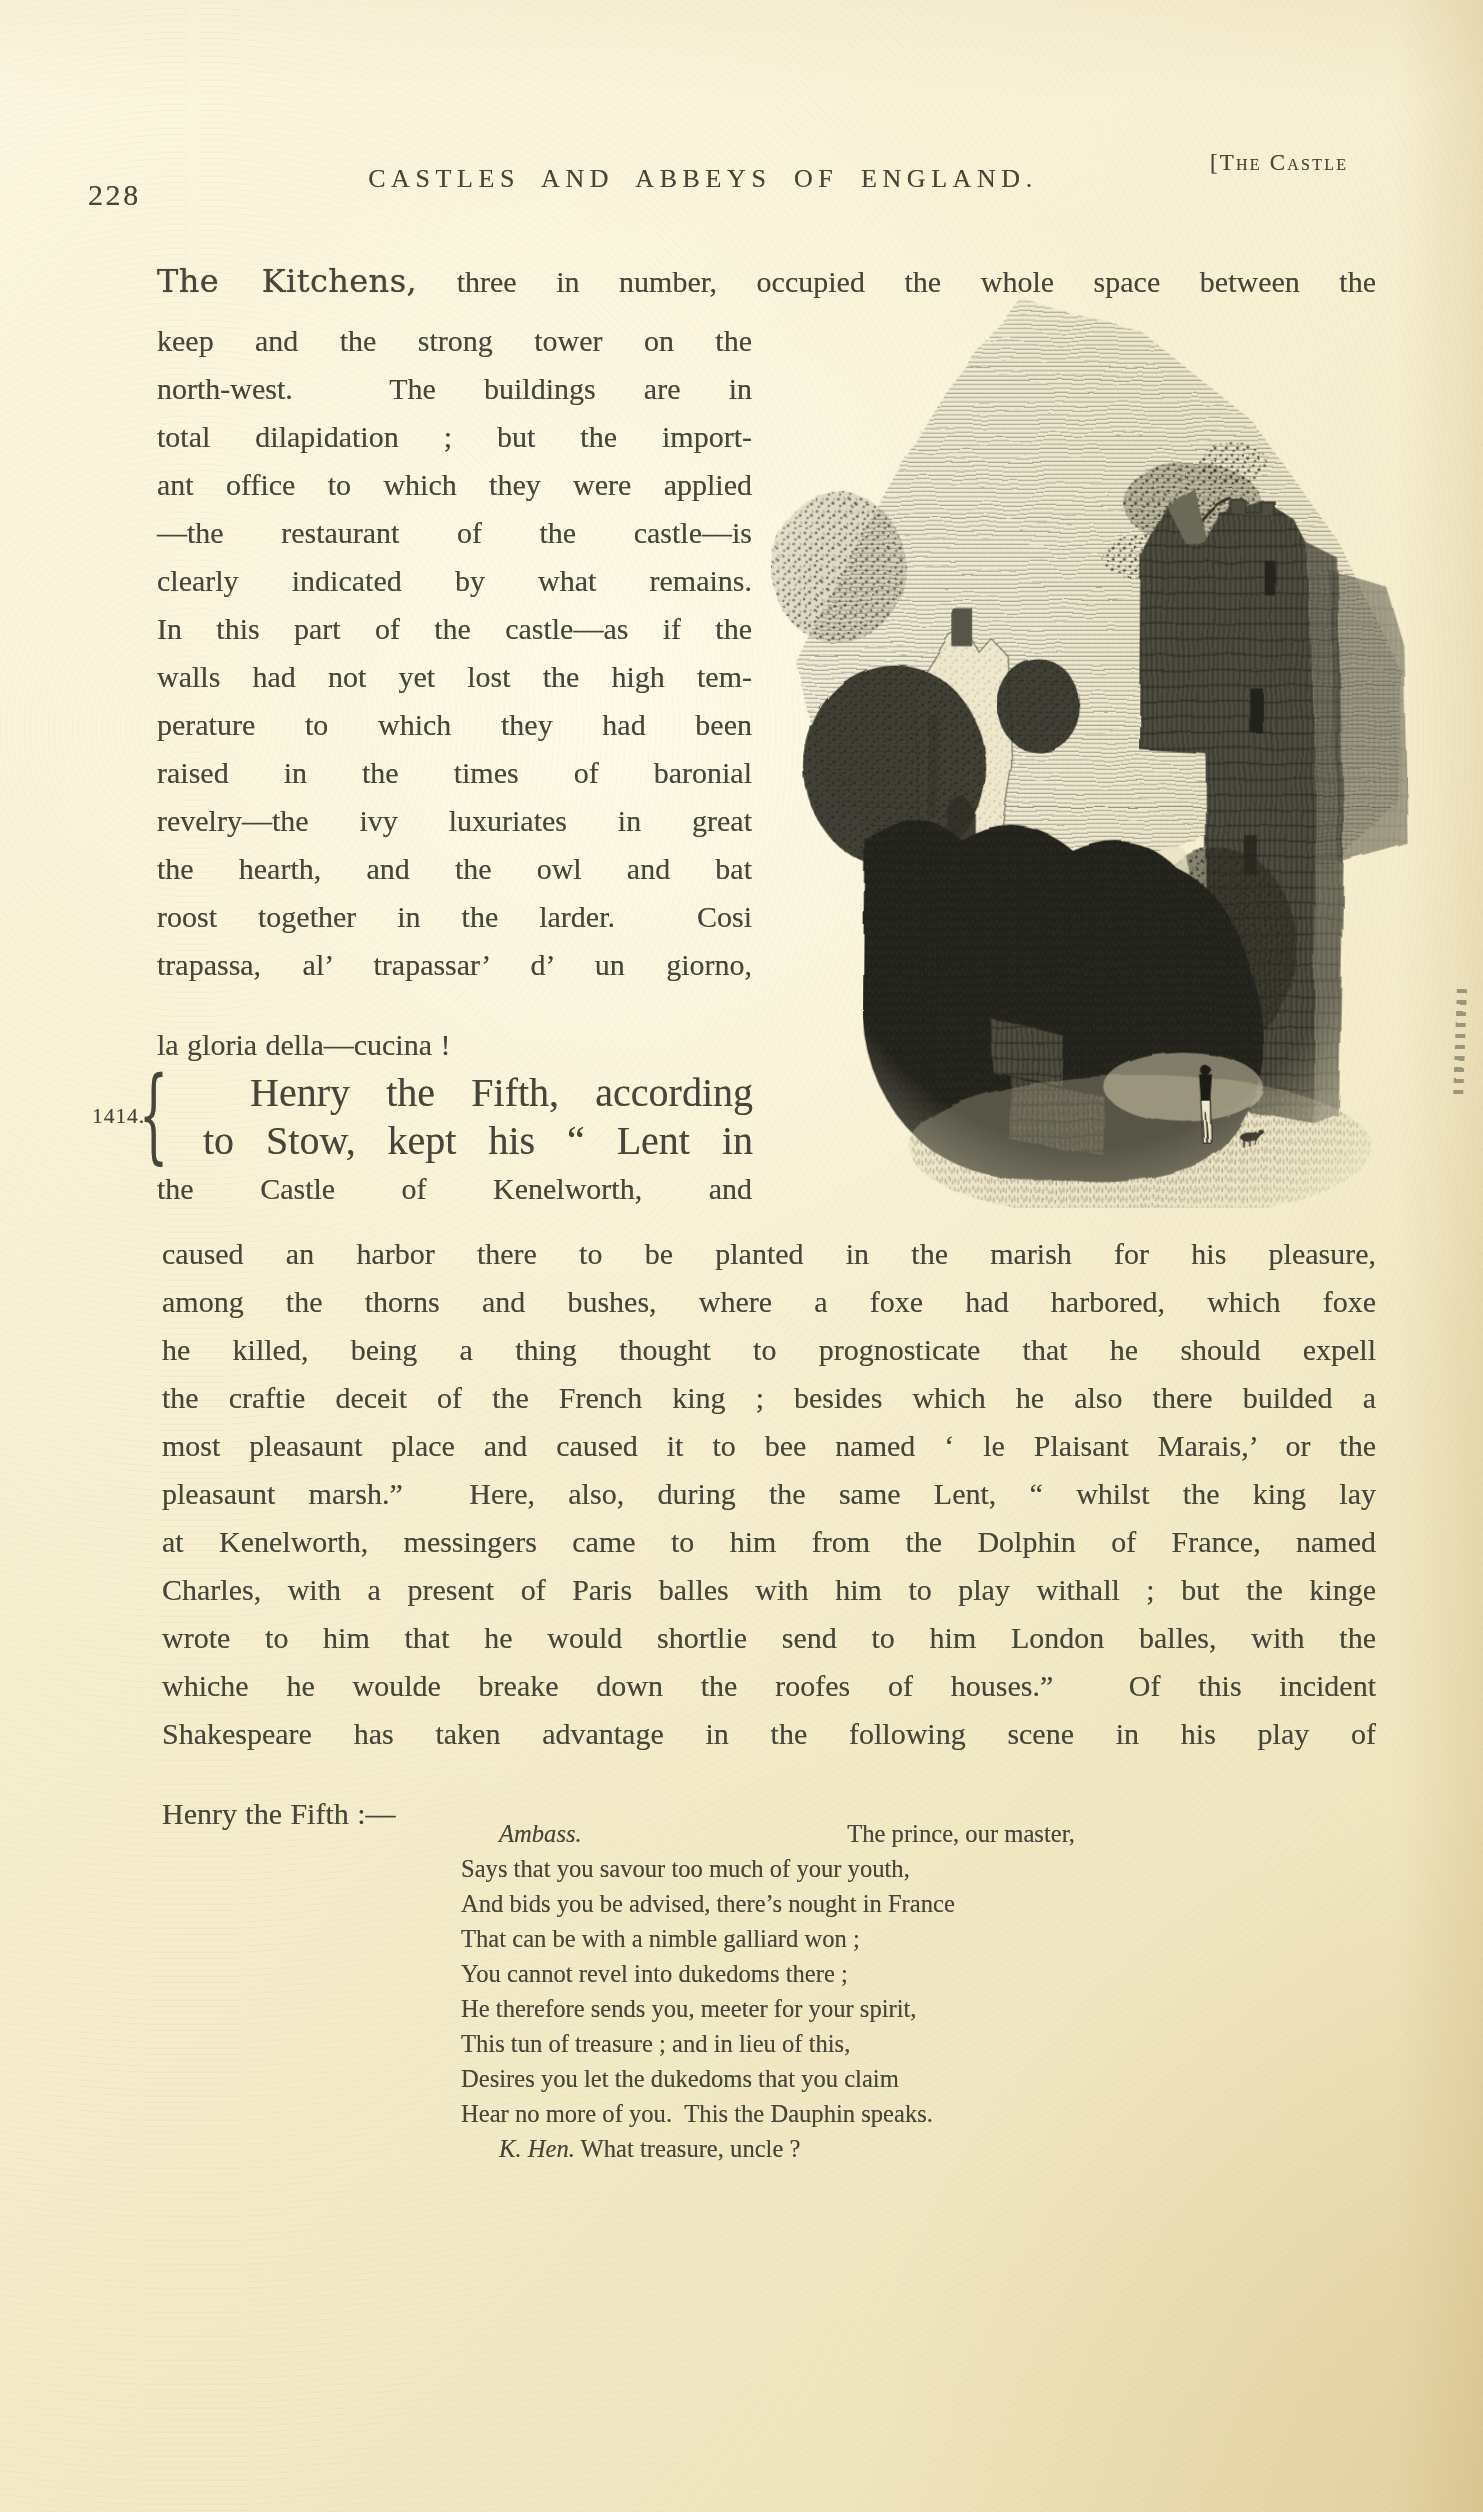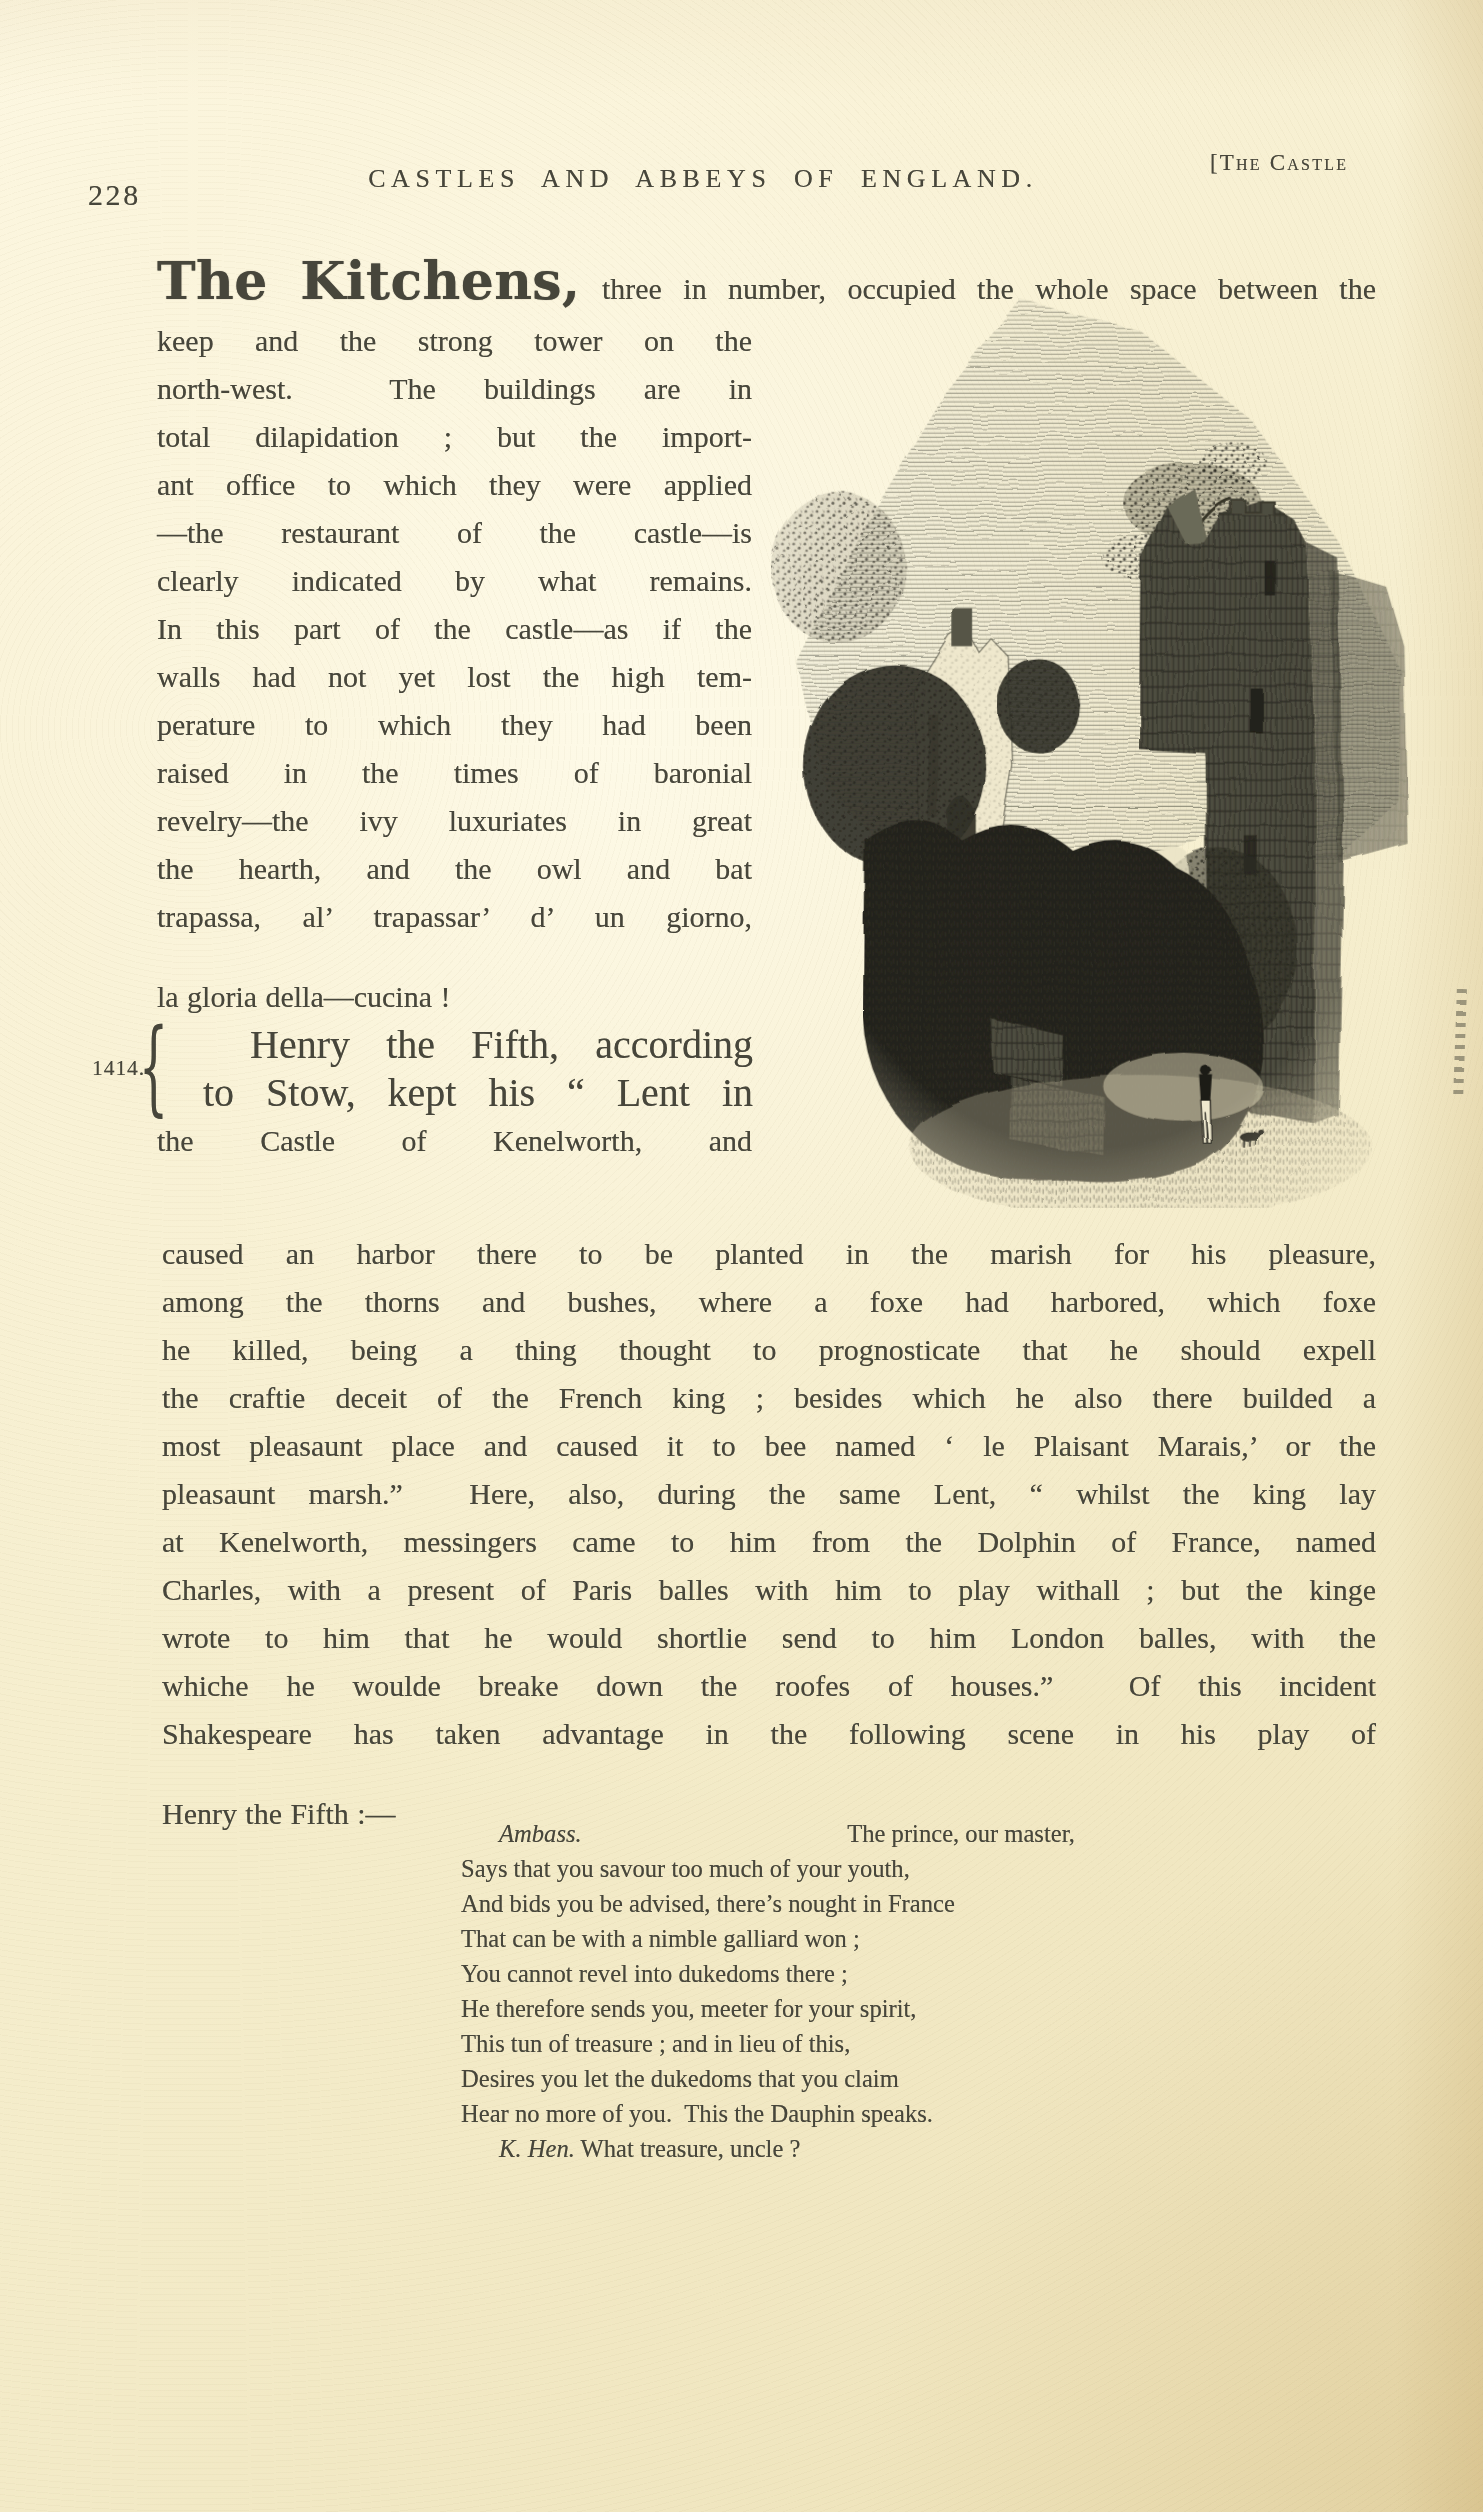--- a/index.html
+++ b/index.html
@@ -34,21 +34,21 @@
     font-variant:small-caps;letter-spacing:2.2px;
   }
 
   
   .opening{
     position:absolute;left:157px;top:255px;width:1219px;
     font-size:30px;line-height:52px;
     text-align:justify;text-align-last:justify;white-space:normal;
   }
   .lead{
-    font-family:"DejaVu Serif",serif;font-weight:700;font-size:52px;
+    font-family:"DejaVu Serif",serif;font-weight:400;font-size:32px;
     letter-spacing:0.4px;text-shadow:0 0 0.9px rgba(50,48,38,0.7);
   }
   .leftcol{position:absolute;left:157px;top:317px;width:595px;}
   .para{position:absolute;left:162px;top:1230px;width:1214px;}
   .bline{height:48px;line-height:48px;font-size:30px;word-spacing:0.9px;}
   .jl{text-align:justify;text-align-last:justify;}
   .pl{text-align:left;margin-top:32px;}
 
   
   .henry{position:relative;margin-left:46px;width:550px;height:96px;}
@@ -97,20 +97,21 @@
         <div class="bline jl">total dilapidation ; but the import-</div>
         <div class="bline jl">ant office to which they were applied</div>
         <div class="bline jl">—the restaurant of the castle—is</div>
         <div class="bline jl">clearly indicated by what remains.</div>
         <div class="bline jl">In this part of the castle—as if the</div>
         <div class="bline jl">walls had not yet lost the high tem-</div>
         <div class="bline jl">perature to which they had been</div>
         <div class="bline jl">raised in the times of baronial</div>
         <div class="bline jl">revelry—the ivy luxuriates in great</div>
         <div class="bline jl">the hearth, and the owl and bat</div>
+        <div class="bline jl">roost together in the larder. &nbsp;Cosi</div>
         <div class="bline jl">trapassa, al’ trapassar’ d’ un giorno,</div>
       </div>
     <div class="bline pl">la gloria della—cucina !</div>
     <div class="henry">
       <span class="year">1414.</span>
       <span class="brace">{</span>
       <div class="hl h1 jl">Henry the Fifth, according</div>
       <div class="hl jl">to Stow, kept his “ Lent in</div>
     </div>
     <div class="bline jl">the Castle of Kenelworth, and</div>

